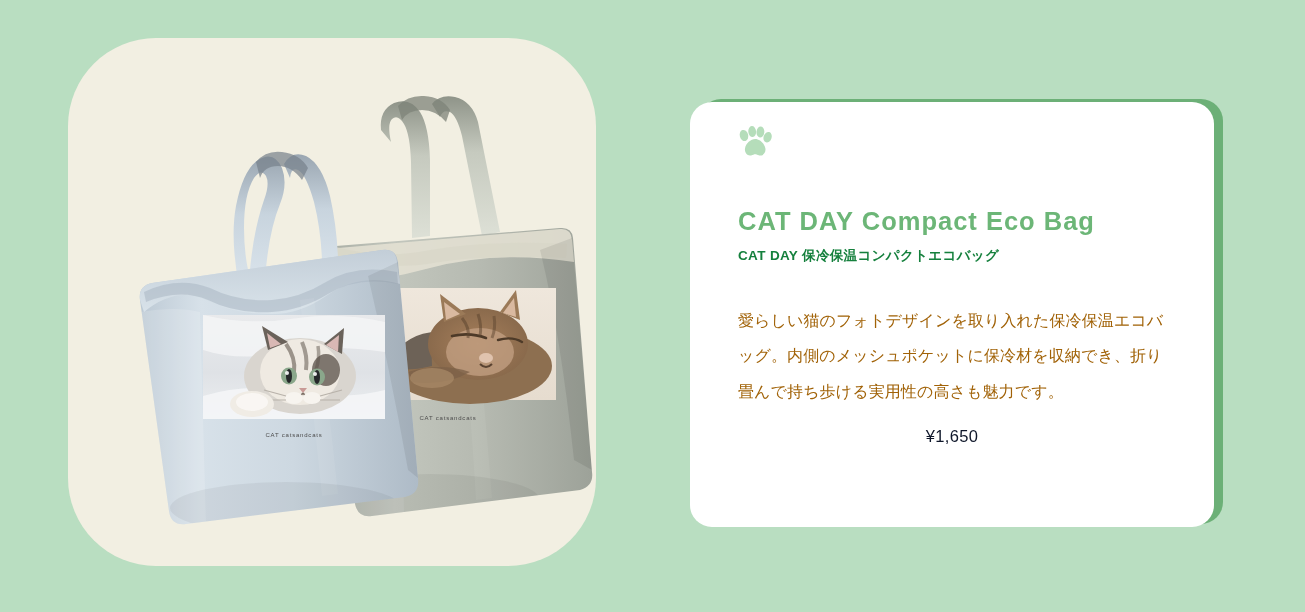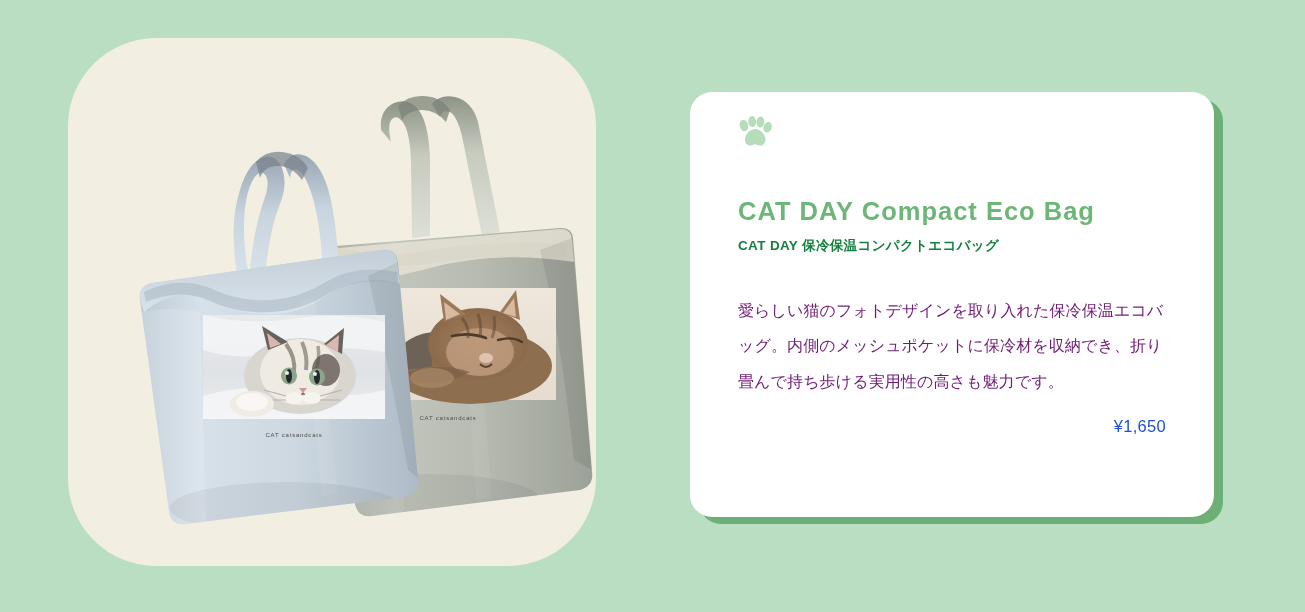--- a/index.html
+++ b/index.html
@@ -54,21 +54,21 @@
     top: 99px;
     width: 524px;
     height: 425px;
     background: #6cb077;
     border-radius: 22px;
   }
 
   #info-card {
     position: absolute;
     left: 690px;
-    top: 92px;
+    top: 102px;
     width: 524px;
     height: 425px;
     background: #ffffff;
     border-radius: 22px;
     box-sizing: border-box;
     padding: 24px 48px 0 48px;
   }
 
   #paw-icon {
     display: block;
@@ -93,31 +93,31 @@
     font-weight: bold;
     letter-spacing: 0.35px;
     color: #15803d;
     line-height: 1.2;
     white-space: nowrap;
   }
 
   #product-description {
     margin: 38px 0 0 0;
     font-size: 16px;
-    color: #701a75;
+    color: #a16207;
     line-height: 2.22;
     letter-spacing: 0.1px;
     width: 430px;
   }
 
   #product-price {
     margin: 18px 0 0 0;
-    text-align: right;
+    text-align: center;
     font-size: 16.5px;
-    color: #1d4ed8;
+    color: #0f172a;
     letter-spacing: 0.3px;
     width: 428px;
   }
 </style>
 </head>
 <body>
 
 <div id="stage">
 
   <div id="product-visual">

